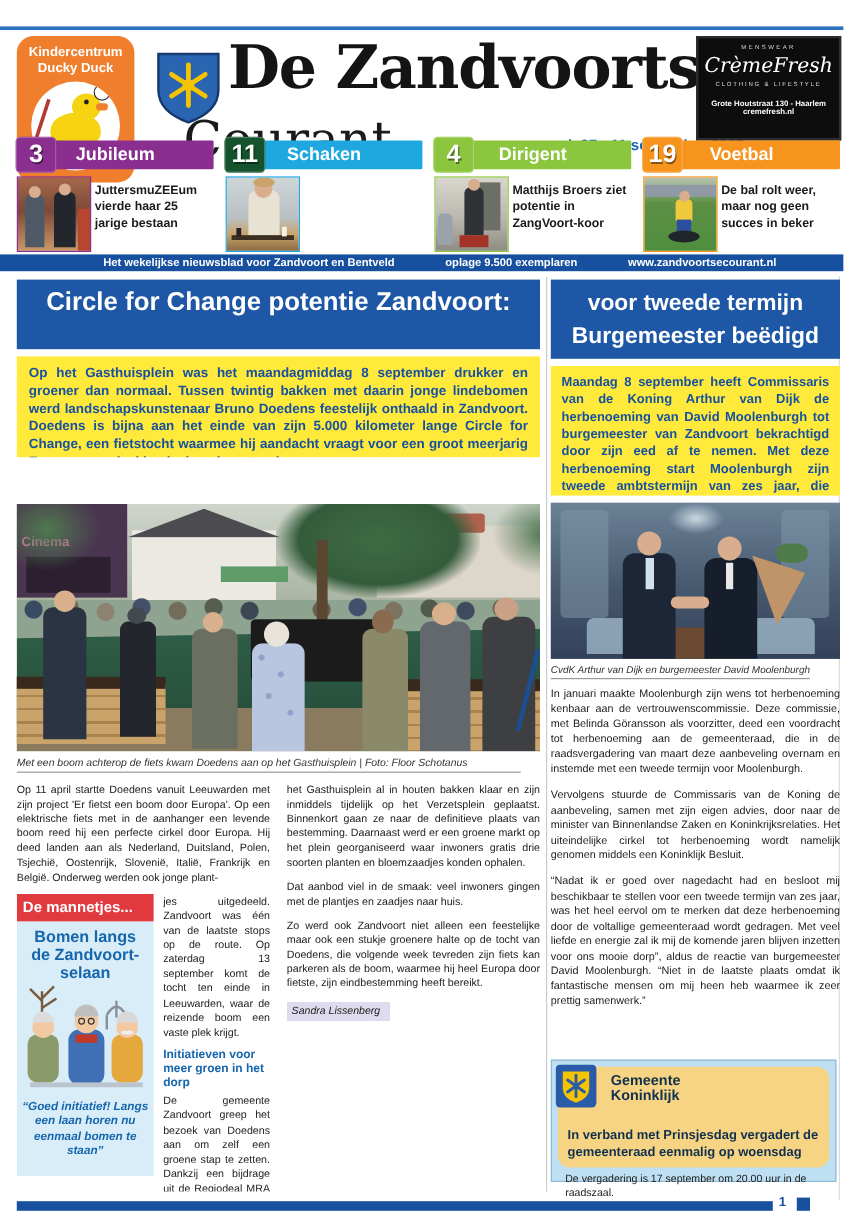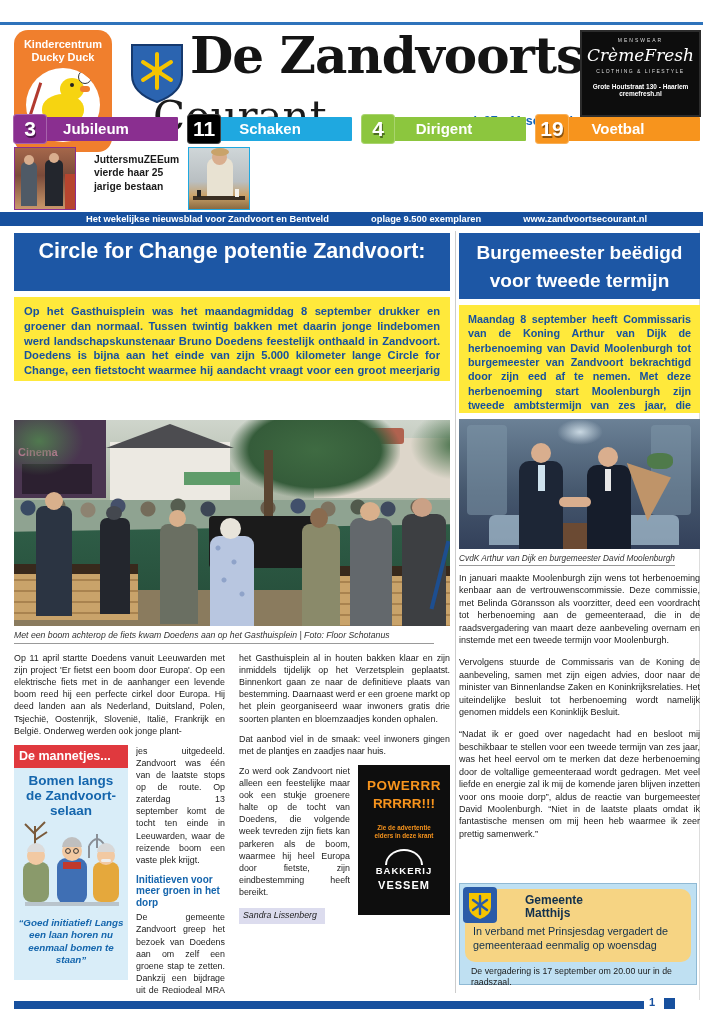--- a/index.html
+++ b/index.html
@@ -32,21 +32,21 @@
   #creme .c-addr{font-size:6.5px;font-weight:bold;margin-top:9px;}
   #creme .c-site{font-size:6.5px;font-weight:bold;}
 
   
   .teaser{position:absolute;top:114px;width:164px;height:96px;}
   .tz-bar{position:relative;margin-top:3px;height:24px;border-radius:1px;color:#fff;font-weight:bold;
           font-size:15px;text-align:center;line-height:24px;}
   .tz-num{position:absolute;left:-1px;top:-3px;width:34px;height:30px;border-radius:4px;color:#fff;
           font-weight:bold;font-size:21px;line-height:30px;text-align:center;
           text-shadow:1px 2px 0 rgba(0,0,0,.45);box-shadow:inset 0 0 0 1px rgba(255,255,255,.25);}
-  .tz-row{display:flex;gap:18px;margin-top:6px;}
+  .tz-row{display:flex;gap:3px;margin-top:6px;}
   .tz-photo{width:60px;height:61px;border:1px solid #999;flex:0 0 auto;position:relative;overflow:hidden;}
   .tz-text{font-size:10.3px;font-weight:bold;line-height:1.3;color:#1a1a1a;padding-top:6px;}
 
   
   #infobar{position:absolute;left:0px;top:212px;width:703px;height:14px;background:#17509e;color:#fff;
            font-size:9.3px;font-weight:bold;display:flex;justify-content:space-between;align-items:center;
            padding:0 56px 0 86px;box-sizing:border-box;}
 
   
   #col-right{position:absolute;left:455px;top:231px;width:246px;height:762px;border-left:1px solid #ccc;padding-left:3px;box-sizing:border-box;}
@@ -94,22 +94,22 @@
   #caption2{position:absolute;left:459px;top:553px;font-size:8.3px;font-style:italic;color:#333;
             border-bottom:1px solid #999;padding-bottom:2px;}
   #body2{position:absolute;left:459px;top:572px;width:241px;height:306px;font-size:9px;line-height:1.38;
          text-align:justify;overflow:hidden;}
   #body2 p{margin:0 0 10px 0;}
 
   
   #gemeente{position:absolute;left:459px;top:883px;width:238px;height:102px;background:#bfe0f2;
             border:1px solid #8fb9d4;box-sizing:border-box;padding:5px;}
   #gem-inner{background:#f6d483;border-radius:10px;padding:5px 8px 6px 8px;position:relative;min-height:62px;}
-  #gem-name{margin-left:52px;font-weight:bold;font-size:12px;line-height:1.05;color:#11304d;}
-  #gem-title{font-weight:normal;font-size:10.8px;line-height:1.3;color:#11304d;margin-top:5px;}
+  #gem-name{margin-left:36px;font-weight:bold;font-size:12px;line-height:1.05;color:#11304d;}
+  #gem-title{font-weight:bold;font-size:10.8px;line-height:1.3;color:#11304d;margin-top:20px;}
   #gem-body{font-size:8.8px;color:#1a1a1a;padding:4px 4px 0 6px;line-height:1.3;}
   #gem-shield{position:absolute;left:-2px;top:-2px;}
 
   
   #footbar{position:absolute;left:14px;top:1001px;width:630px;height:8px;background:#17509e;}
   #footnum{position:absolute;left:649px;top:996px;color:#17509e;font-weight:bold;font-size:11px;}
   #footsq{position:absolute;left:664px;top:998px;width:11px;height:11px;background:#17509e;}
 
   
   .ph{position:absolute;}
@@ -169,45 +169,65 @@
       <div class="ph fig-head" style="left:34px;top:5px;width:10px;height:10px;background:#d9ae8e;"></div>
       <div class="ph" style="left:50px;top:26px;width:10px;height:35px;background:#b7452f;"></div>
     </div>
     <div class="tz-text">JuttersmuZEEum vierde haar 25 jarige bestaan</div>
   </div>
 </div>
 
 <div class="teaser" style="left:188px;">
   <div class="tz-bar" style="background: rgb(31, 168, 224);">
     <span>Schaken</span>
-    <div class="tz-num" style="background: #000000;">11</div>
+    <div class="tz-num" style="background: #14532d;">11</div>
   </div>
   <div class="tz-row">
     <div class="tz-photo" style="background: linear-gradient(rgb(207, 214, 216) 0%, rgb(185, 191, 194) 55%, rgb(202, 163, 106) 78%, rgb(138, 106, 66) 100%); border-color: rgb(31, 168, 224);">
       <div class="ph" style="left:18px;top:10px;width:26px;height:38px;background:#e8e2d2;border-radius:8px 8px 0 0;"></div>
       <div class="ph fig-head" style="left:23px;top:2px;width:15px;height:15px;background:#d9ae8e;"></div>
       <div class="ph" style="left:22px;top:0;width:18px;height:8px;background:#c9a36a;border-radius:50%;"></div>
       <div class="ph" style="left:4px;top:48px;width:52px;height:4px;background:#3a2f22;"></div>
       <div class="ph" style="left:8px;top:42px;width:4px;height:7px;background:#222;"></div>
       <div class="ph" style="left:46px;top:41px;width:4px;height:8px;background:#f4f1ea;"></div>
     </div>
   </div>
 </div>
 
 <div class="teaser" style="left:362px;">
   <div class="tz-bar" style="background: rgb(140, 198, 62);">
     <span>Dirigent</span>
     <div class="tz-num" style="background: rgb(140, 198, 62);">4</div>
   </div>
+  <div class="tz-row">
+    <div class="tz-photo" style="background: linear-gradient(rgb(217, 214, 205) 0%, rgb(183, 180, 171) 60%, rgb(142, 139, 130) 100%); border-color: rgb(140, 198, 62);">
+      <div class="ph" style="left:34px;top:4px;width:20px;height:40px;background:#6b6f66;"></div>
+      <div class="ph" style="left:24px;top:8px;width:16px;height:40px;background:#2f3338;border-radius:5px 5px 0 0;"></div>
+      <div class="ph fig-head" style="left:27px;top:1px;width:10px;height:10px;background:#d9ae8e;"></div>
+      <div class="ph" style="left:20px;top:48px;width:24px;height:10px;background:#a33327;"></div>
+      <div class="ph" style="left:2px;top:30px;width:12px;height:26px;background:#9aa3ac;border-radius:4px 4px 0 0;"></div>
+    </div>
+    <div class="tz-text">Matthijs Broers ziet potentie in ZangVoort-koor</div>
+  </div>
 </div>
 
 <div class="teaser" style="left:536px;">
   <div class="tz-bar" style="background: rgb(247, 148, 29);">
     <span>Voetbal</span>
     <div class="tz-num" style="background: rgb(247, 148, 29);">19</div>
+  </div>
+  <div class="tz-row">
+    <div class="tz-photo" style="background: linear-gradient(rgb(185, 196, 178) 0%, rgb(94, 143, 69) 35%, rgb(78, 143, 61) 100%); border-color: rgb(247, 148, 29);">
+      <div class="ph" style="left:0;top:6px;width:60px;height:10px;background:#8f9aa5;"></div>
+      <div class="ph" style="left:26px;top:18px;width:14px;height:18px;background:#f0c93c;border-radius:4px 4px 0 0;"></div>
+      <div class="ph fig-head" style="left:29px;top:11px;width:9px;height:9px;background:#d9ae8e;"></div>
+      <div class="ph" style="left:27px;top:35px;width:12px;height:10px;background:#2b4ea0;"></div>
+      <div class="ph" style="left:20px;top:44px;width:26px;height:10px;background:#21262b;border-radius:50%;"></div>
+    </div>
+    <div class="tz-text">De bal rolt weer, maar nog geen succes in beker</div>
   </div>
 </div>
 
 <div id="infobar">
   <span>Het wekelijkse nieuwsblad voor Zandvoort en Bentveld</span>
   <span>oplage 9.500 exemplaren</span>
   <span>www.zandvoortsecourant.nl</span>
 </div>
 
 <div id="page-edge"></div>
@@ -326,38 +346,27 @@
   </div>
 
   <div class="bcol">
     <p>het Gasthuisplein al in houten bakken klaar en zijn inmiddels tijdelijk op het Verzetsplein geplaatst. Binnenkort gaan ze naar de definitieve plaats van bestemming. Daarnaast werd er een groene markt op het plein georganiseerd waar inwoners gratis drie soorten planten en bloemzaadjes konden ophalen.</p>
     <p>Dat aanbod viel in de smaak: veel inwoners gingen met de plantjes en zaadjes naar huis.</p>
     <div class="wrap-row">
       <div class="narrow">
         <p>Zo werd ook Zandvoort niet alleen een feestelijke maar ook een stukje groenere halte op de tocht van Doedens, die volgende week tevreden zijn fiets kan parkeren als de boom, waarmee hij heel Europa door fietste, zijn eindbestemming heeft bereikt.</p>
         <span class="byline">Sandra Lissenberg</span>
       </div>
-      <div id="bakkerij">
-        <div class="a1">POWERRR</div>
-        <div class="a2">RRRRR!!!</div>
-        <div class="asub">
-          <div>Zie de advertentie</div>
-          <div>elders in deze krant</div>
-        </div>
-        <div class="arc"></div>
-        <div class="b1">BAKKERIJ</div>
-        <div class="b2">VESSEM</div>
-      </div>
     </div>
   </div>
 </div>
 
 <div id="head2" class="headbox">
+  <div>voor tweede termijn</div>
   <div>Burgemeester beëdigd</div>
-  <div>voor tweede termijn</div>
 </div>
 
 <div id="intro2">Maandag 8 september heeft Commissaris van de Koning Arthur van Dijk de herbenoeming van David Moolenburgh tot burgemeester van Zandvoort bekrachtigd door zijn eed af te nemen. Met deze herbenoeming start Moolenburgh zijn tweede ambtstermijn van zes jaar, die officieel ingaat op 19 september 2025.</div>
 
 <div id="photo2">
   <div class="ph" style="left:0;top:0;width:241px;height:130px;background:linear-gradient(180deg,#6b8196 0%,#46586e 55%,#33405a 100%);"></div>
   <div class="ph" style="left:8px;top:6px;width:40px;height:90px;background:#7d95a8;opacity:.55;border-radius:4px;"></div>
   <div class="ph" style="left:192px;top:6px;width:40px;height:90px;background:#7d95a8;opacity:.55;border-radius:4px;"></div>
   <div class="ph" style="left:98px;top:0;width:46px;height:26px;background:radial-gradient(ellipse,#c9d8e2 0%,rgba(201,216,226,0) 70%);"></div>
   <div class="ph" style="left:30px;top:96px;width:54px;height:30px;background:#9fb6c8;border-radius:6px 6px 0 0;opacity:.8;"></div>
@@ -371,38 +380,38 @@
   <div class="ph" style="left:146px;top:50px;width:6px;height:22px;background:#e8e8e8;"></div>
   <div class="ph" style="left:160px;top:44px;width:52px;height:58px;background:#bf9469;clip-path:polygon(15% 0,100% 25%,55% 100%);"></div>
   <div class="ph" style="left:188px;top:34px;width:26px;height:16px;background:#4f7a4a;border-radius:40%;"></div>
   <div class="ph" style="left:100px;top:78px;width:32px;height:10px;background:#d9ae8e;border-radius:5px;"></div>
 </div>
 
 <div id="caption2">CvdK Arthur van Dijk en burgemeester David Moolenburgh</div>
 
 <div id="body2">
   <p>In januari maakte Moolenburgh zijn wens tot herbenoeming kenbaar aan de vertrouwenscommissie. Deze commissie, met Belinda Göransson als voorzitter, deed een voordracht tot herbenoeming aan de gemeenteraad, die in de raadsvergadering van maart deze aanbeveling overnam en instemde met een tweede termijn voor Moolenburgh.</p>
-  <p>Vervolgens stuurde de Commissaris van de Koning de aanbeveling, samen met zijn eigen advies, door naar de minister van Binnenlandse Zaken en Koninkrijksrelaties. Het uiteindelijke besluit tot herbenoeming wordt namelijk genomen middels een Koninklijk Besluit.</p>
+  <p>Vervolgens stuurde de Commissaris van de Koning de aanbeveling, samen met zijn eigen advies, door naar de minister van Binnenlandse Zaken en Koninkrijksrelaties. Het uiteindelijke cirkel tot herbenoeming wordt namelijk genomen middels een Koninklijk Besluit.</p>
   <p>“Nadat ik er goed over nagedacht had en besloot mij beschikbaar te stellen voor een tweede termijn van zes jaar, was het heel eervol om te merken dat deze herbenoeming door de voltallige gemeenteraad wordt gedragen. Met veel liefde en energie zal ik mij de komende jaren blijven inzetten voor ons mooie dorp”, aldus de reactie van burgemeester David Moolenburgh. “Niet in de laatste plaats omdat ik fantastische mensen om mij heen heb waarmee ik zeer prettig samenwerk.”</p>
 </div>
 
 <div id="gemeente">
   <div id="gem-inner">
     <svg id="gem-shield" width="36" height="40" viewBox="0 0 36 40">
       <rect x="0" y="0" width="34" height="36" rx="4" fill="#2a5ba8"></rect>
       <path d="M6 6 h22 v14 q0 8 -11 12 q-11 -4 -11 -12 Z" fill="#f5c400"></path>
       <g stroke="#2a5ba8" stroke-width="2.4" stroke-linecap="round">
         <line x1="17" y1="9" x2="17" y2="27"></line>
         <line x1="10" y1="13" x2="24" y2="23"></line>
         <line x1="24" y1="13" x2="10" y2="23"></line>
       </g>
     </svg>
     <div id="gem-name">
       <div>Gemeente</div>
-      <div>Matthijs</div>
+      <div>Koninklijk</div>
     </div>
     <div id="gem-title">In verband met Prinsjesdag vergadert de gemeenteraad eenmalig op woensdag</div>
   </div>
   <div id="gem-body">De vergadering is 17 september om 20.00 uur in de raadszaal.</div>
 </div>
 
 <div id="footbar"></div>
 <div id="footnum">1</div>
 <div id="footsq"></div>
 

